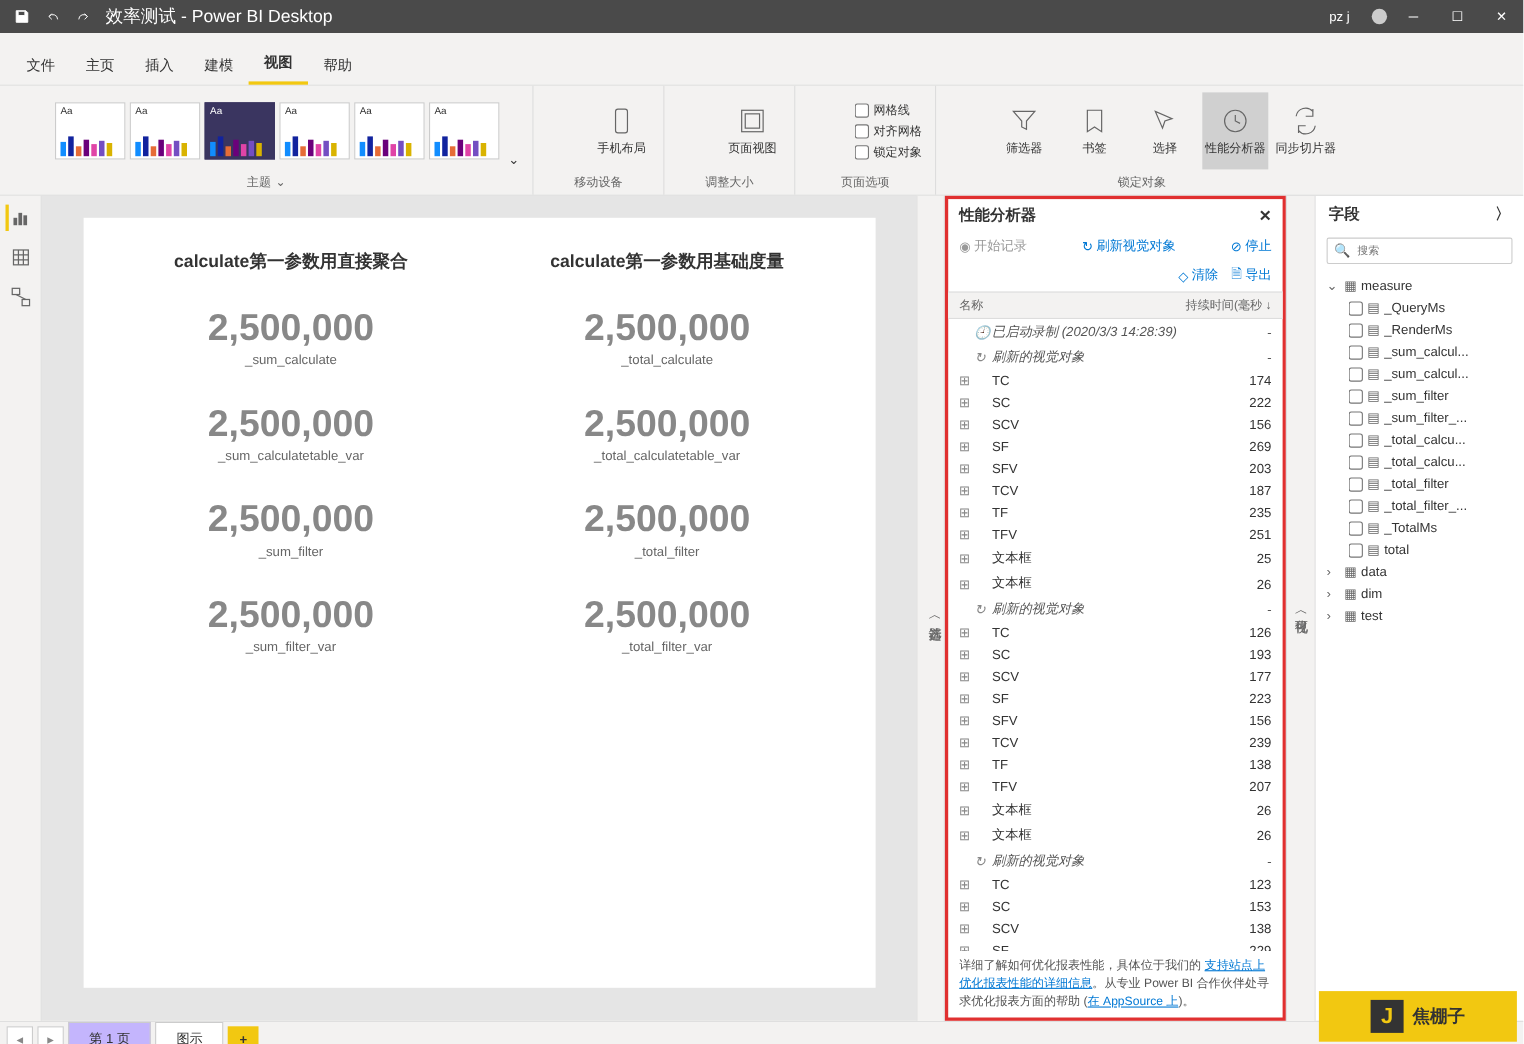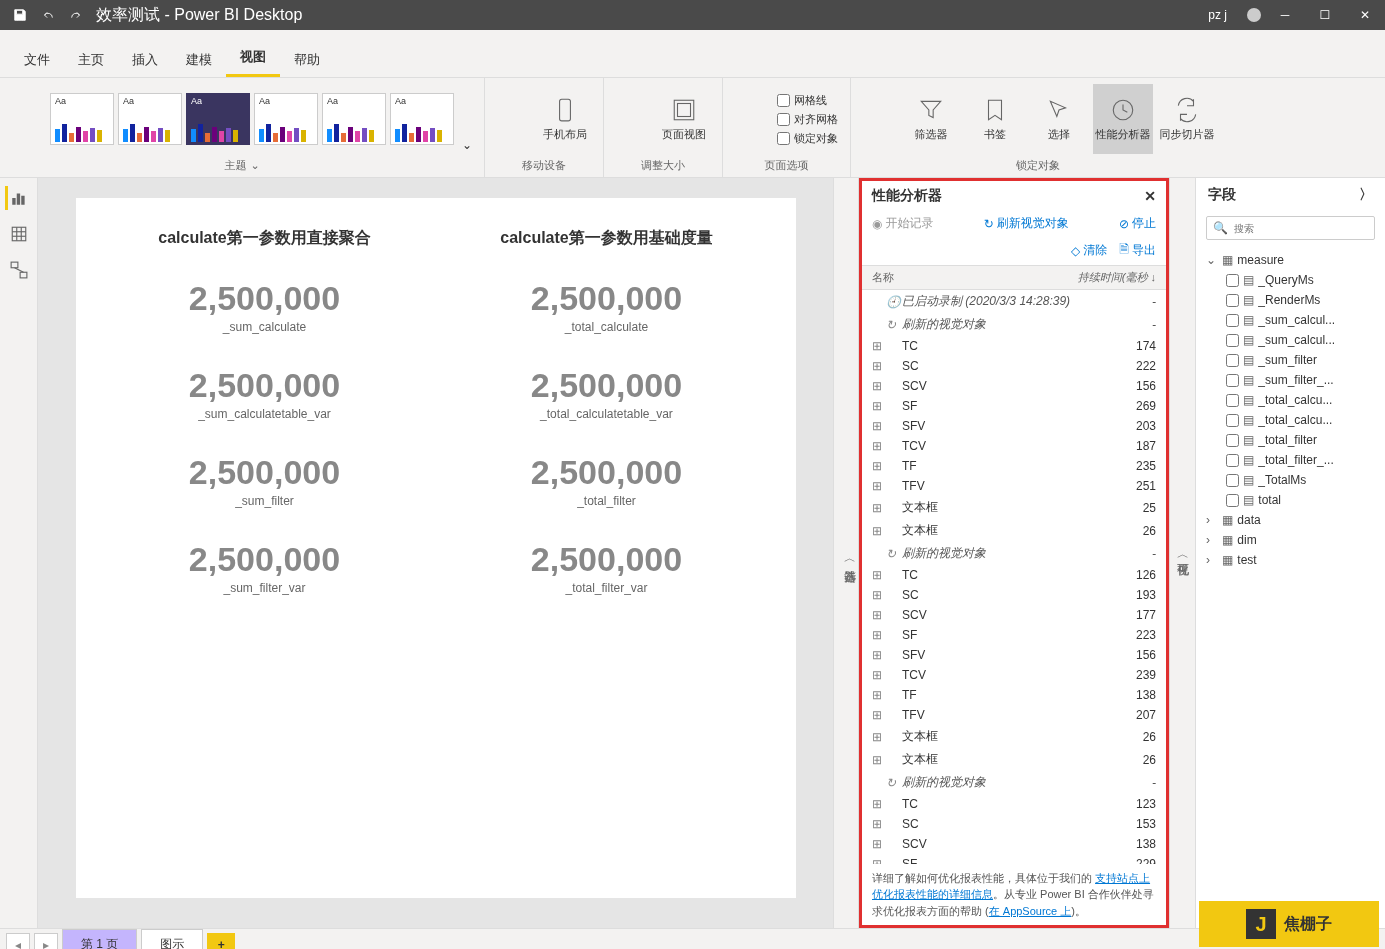--- a/index.html
+++ b/index.html
@@ -52,21 +52,21 @@
 .collapse { width:26px; background:#f3f2f1; border-left:1px solid #ddd; border-right:1px solid #ddd; display:flex; align-items:flex-start; justify-content:center; padding-top:10px; cursor:pointer; writing-mode:vertical-rl; font-size:12px; color:#666; gap:6px; }
 
 .perf { width:310px; border:3px solid #e03030; display:flex; flex-direction:column; background:#fff; }
 .perf-hdr { display:flex; justify-content:space-between; align-items:center; padding:6px 10px; font-weight:600; font-size:14px; }
 .perf-ctrl { display:flex; justify-content:space-between; padding:4px 10px; font-size:12px; }
 .perf-ctrl a { color:#0078d4; cursor:pointer; display:flex; align-items:center; gap:3px; }
 .perf-ctrl a.disabled { color:#999; }
 .perf-sub { display:flex; justify-content:flex-end; gap:12px; padding:4px 10px; font-size:12px; }
 .perf-sub a { color:#0078d4; cursor:pointer; display:flex; align-items:center; gap:3px; }
 .perf-cols { display:flex; background:#f3f2f1; padding:4px 10px; font-size:11px; color:#666; border-top:1px solid #ddd; border-bottom:1px solid #ddd; }
-.perf-cols .c1 { flex:1; } .perf-cols .c2 { width:80px; text-align:right;font-style:italic; }
+.perf-cols .c1 { flex:1; } .perf-cols .c2 { width:80px; text-align:right; }
 .perf-list { flex:1; overflow-y:auto; }
 .perf-row { display:flex; padding:3px 10px; font-size:12px; align-items:center; }
 .perf-row .exp { width:14px; color:#888; }
 .perf-row .rico { width:16px; color:#888; }
 .perf-row .nm { flex:1; }
 .perf-row .dur { width:60px; text-align:right; }
 .perf-row.italic { font-style:italic; color:#555; }
 .perf-note { padding:6px 10px; font-size:11px; color:#555; line-height:1.5; }
 .perf-note a { color:#0078d4; text-decoration:underline; }
 

